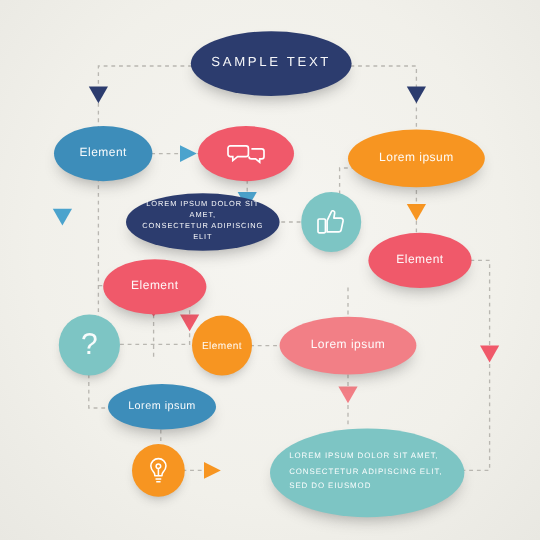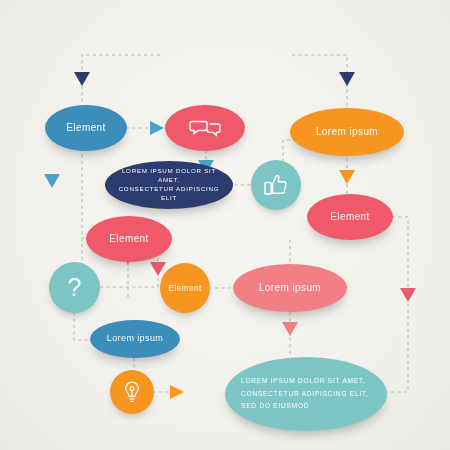--- a/index.html
+++ b/index.html
@@ -91,20 +91,23 @@
       <polygon points="150,262 166,262 158,276" fill="#f0596a"></polygon>
 
       <polygon points="400,288 416,288 408,302" fill="#f0596a"></polygon>
 
       <polygon points="282,322 298,322 290,336" fill="#f27f86"></polygon>
 
       <polygon points="170,385 170,399 184,392" fill="#f79521"></polygon>
     </g>
   </svg>
 
+  <div class="node ellipse shadow-soft" style="left:159px;top:26px;width:134px;height:54px;background:#2c3c6e;">
+    <span class="lbl ttl cap">SAMPLE TEXT</span>
+  </div>
 
   <div class="node ellipse shadow-soft" style="left:45px;top:105px;width:82px;height:46px;background:#3d8dba;">
     <span class="lbl mid">Element</span>
   </div>
 
   <div class="node ellipse shadow-soft" style="left:165px;top:105px;width:80px;height:46px;background:#f0596a;">
     <span class="ico">
       <svg width="32" height="22" viewBox="0 0 32 22" fill="none" stroke="#ffffff" stroke-width="1.4">
         <path d="M3 4.5h13a2 2 0 0 1 2 2v5a2 2 0 0 1-2 2h-7l-4 3.3v-3.3H3a2 2 0 0 1-2-2v-5a2 2 0 0 1 2-2z"></path>
         <path d="M20.5 7h8.5a2 2 0 0 1 2 2v4.4a2 2 0 0 1-2 2h-1.6v2.8l-3.4-2.8h-3.5a2 2 0 0 1-2-2"></path>

